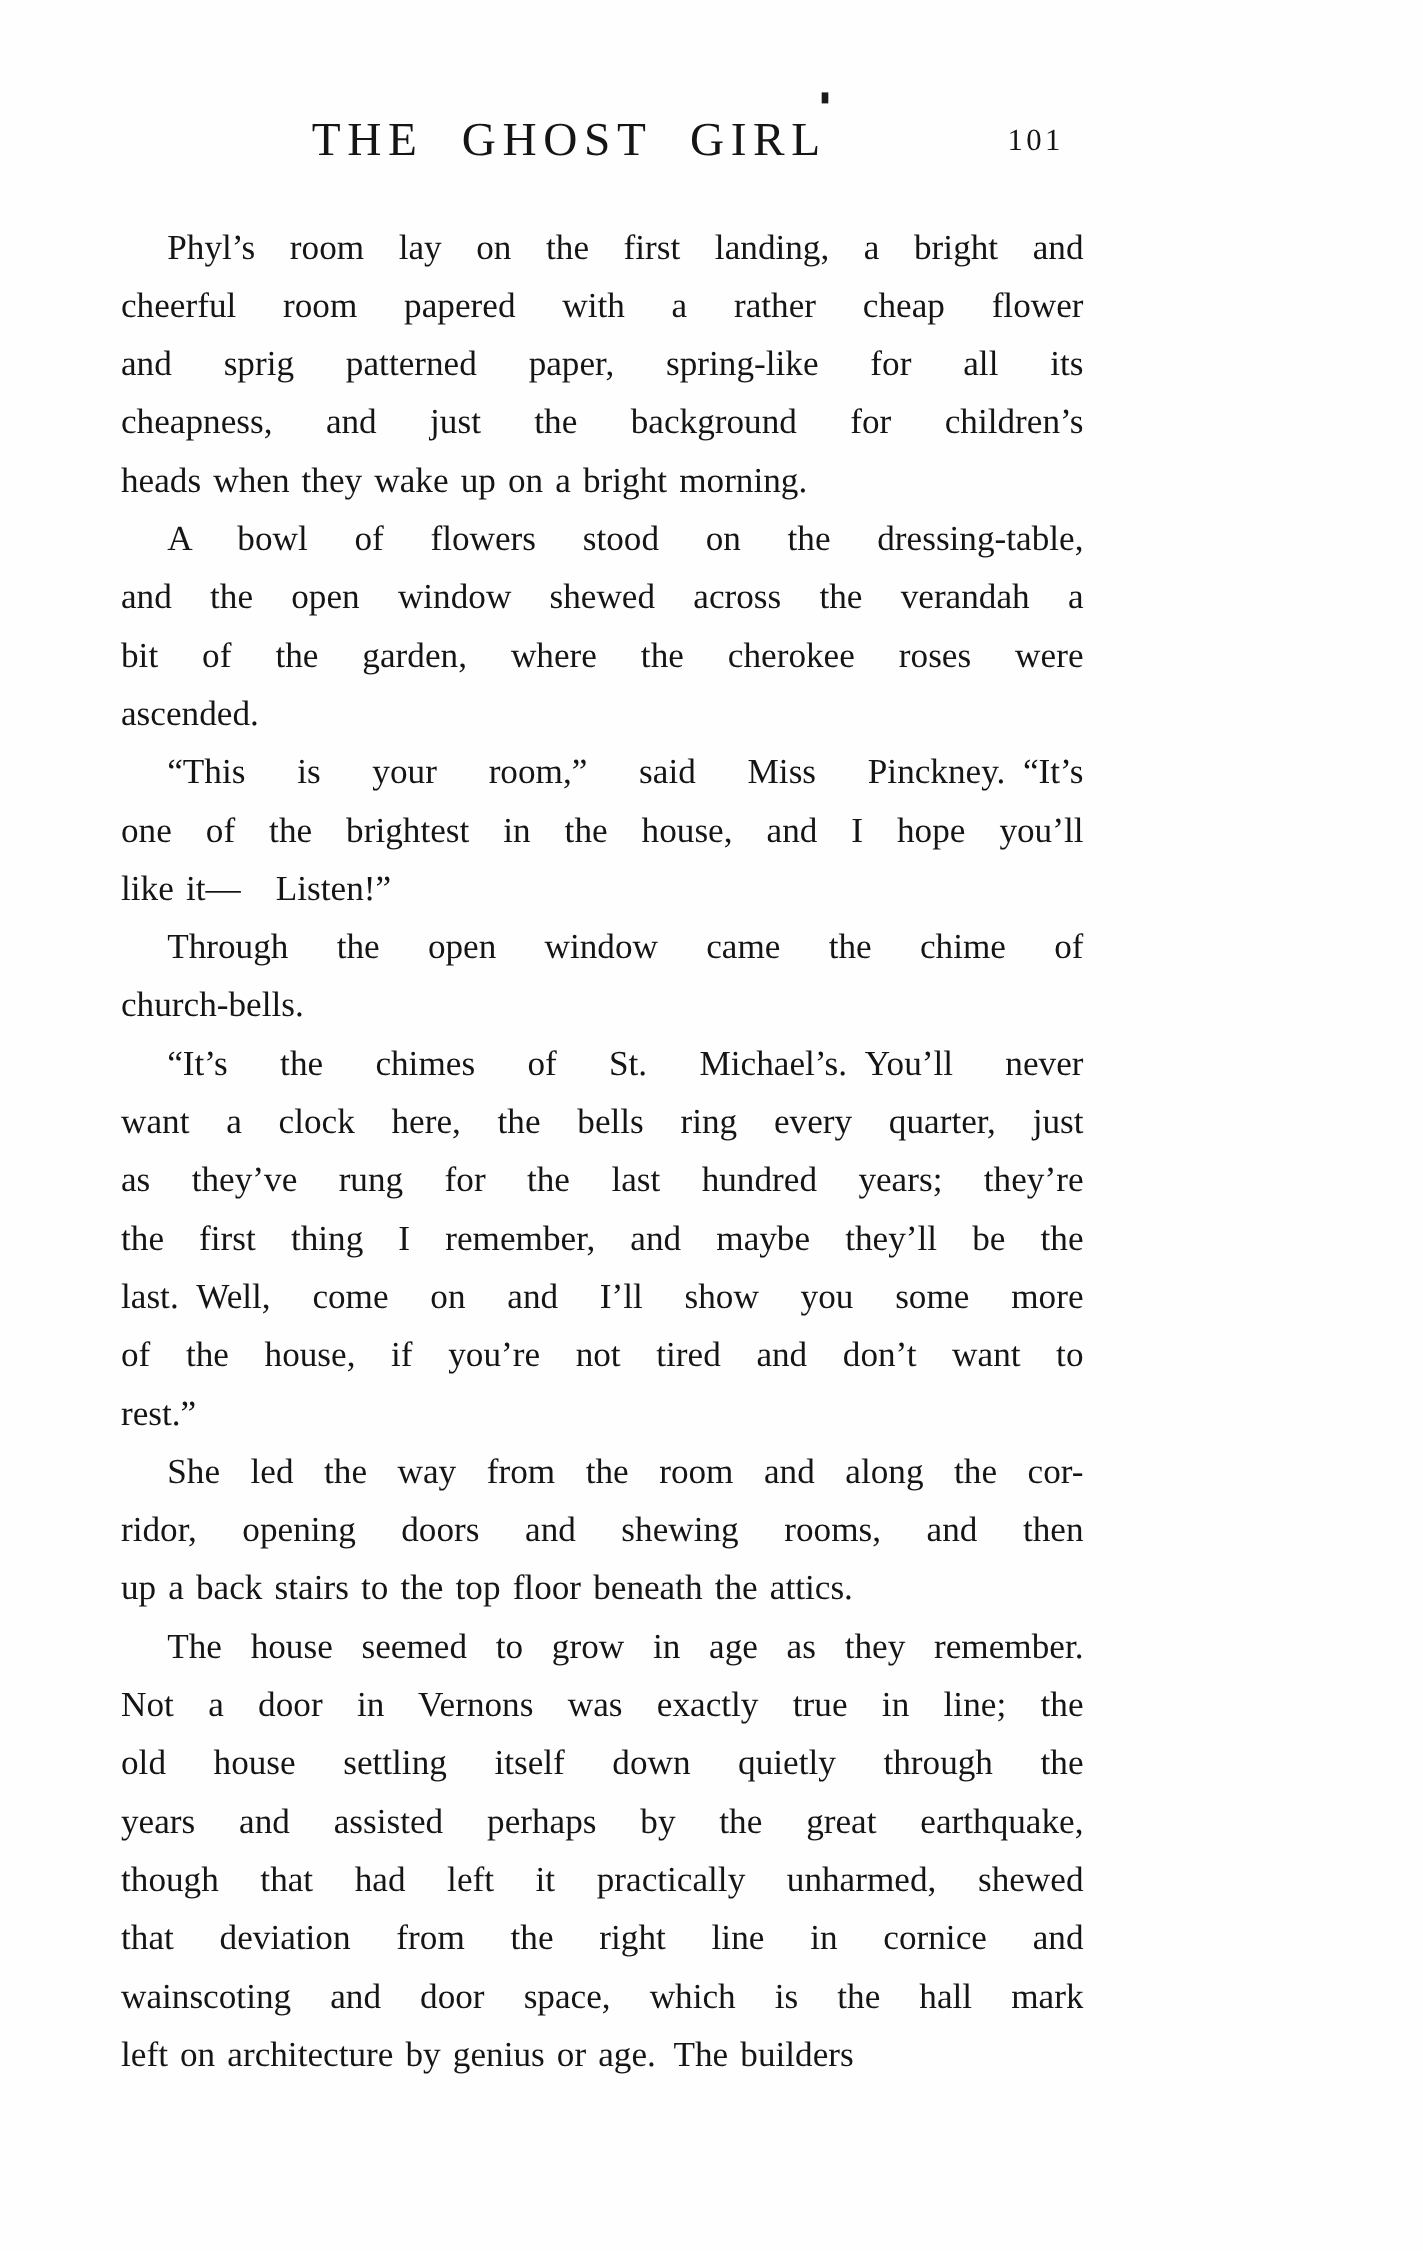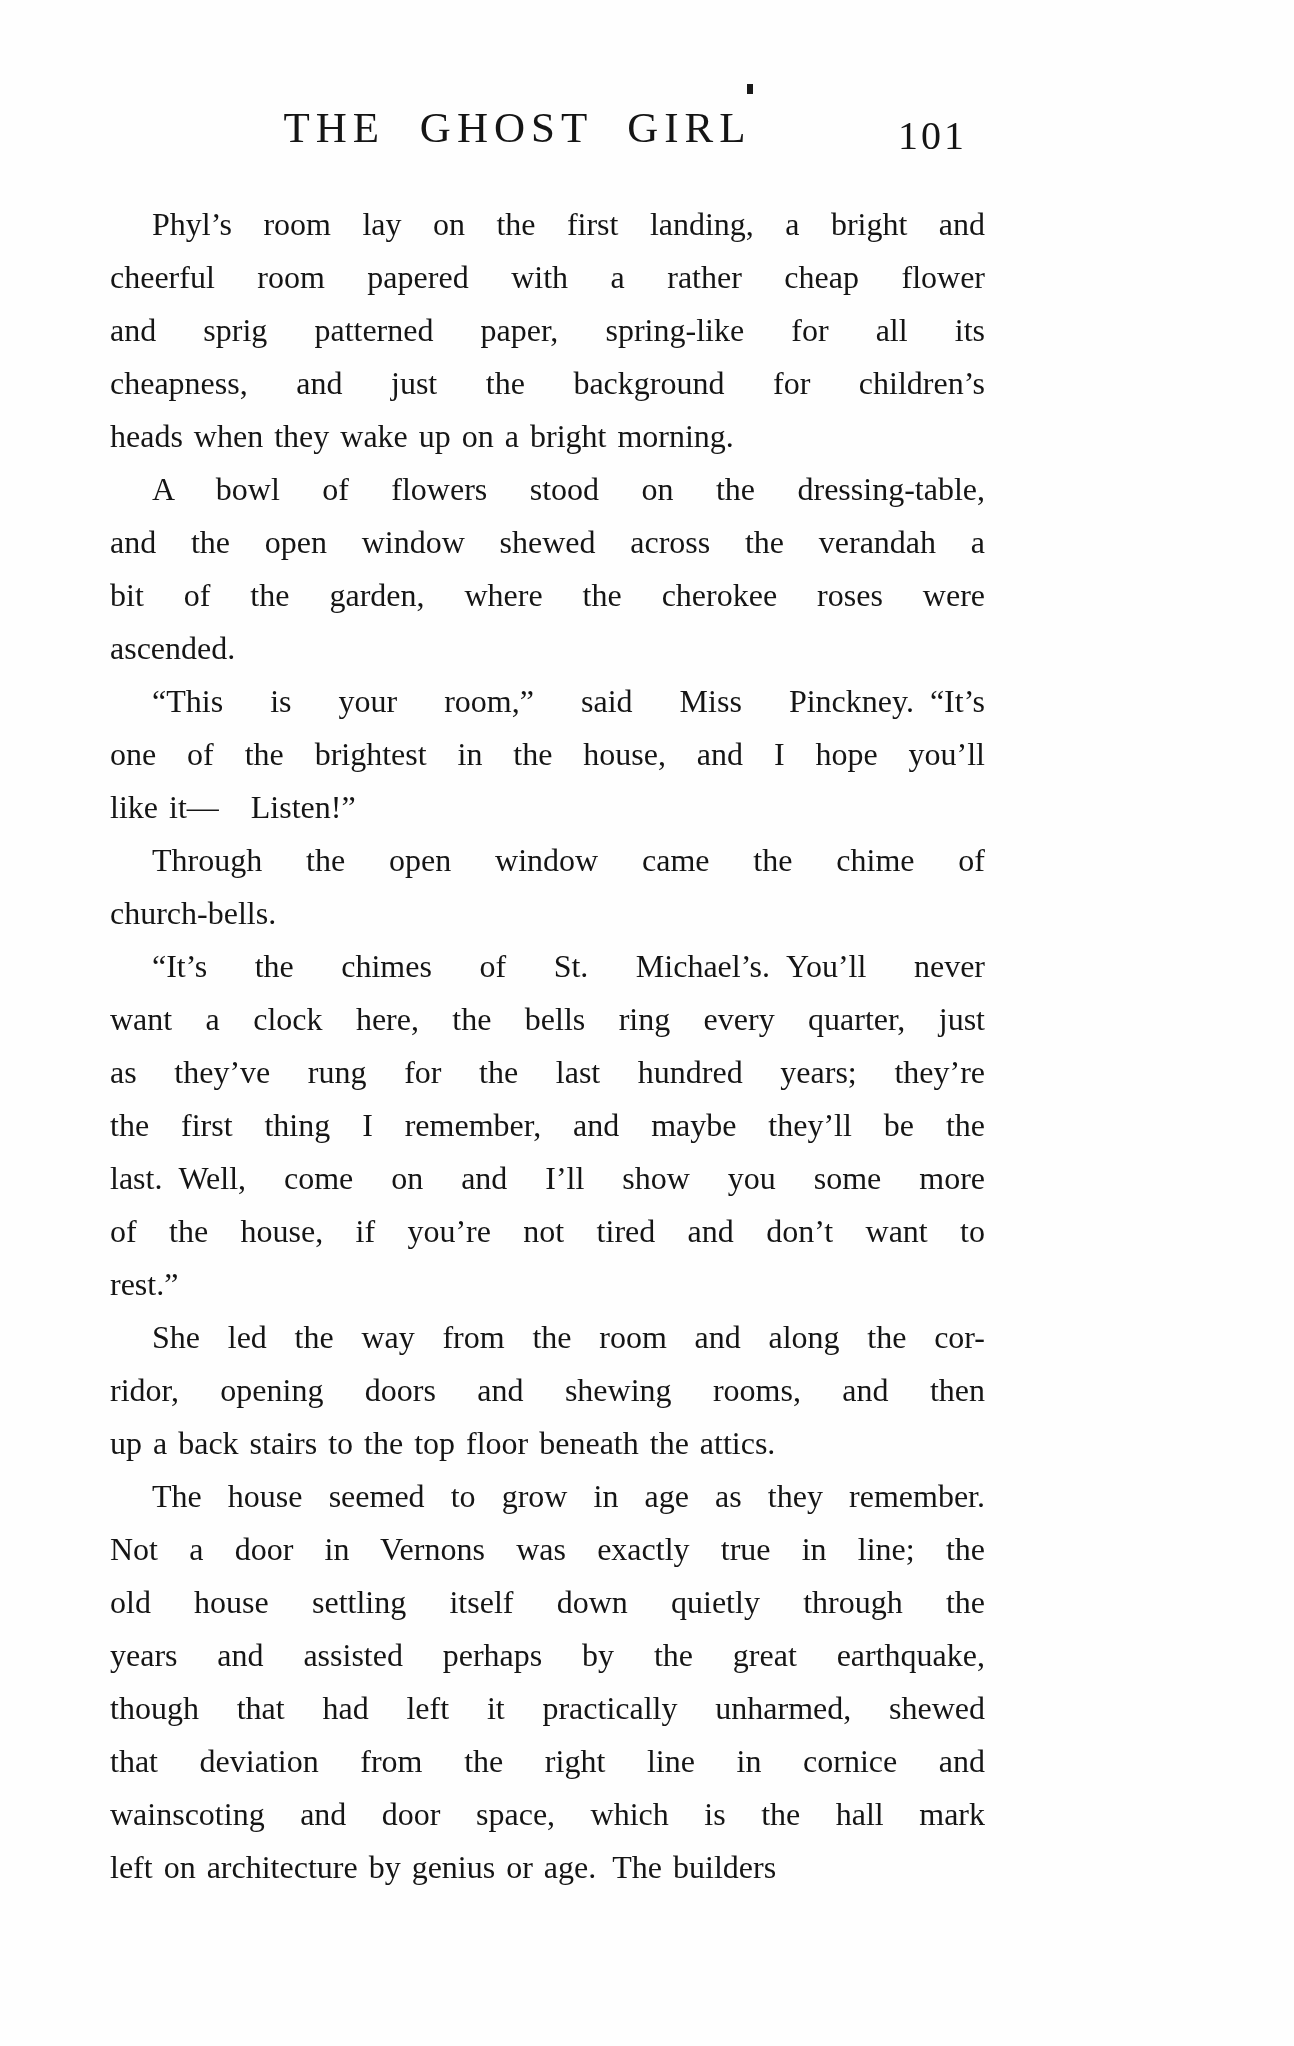--- a/index.html
+++ b/index.html
@@ -26,21 +26,21 @@
     letter-spacing: 6px;
     word-spacing: 18px;
     line-height: 60px;
     padding-right: 60px; 
     white-space: nowrap;
   }
   .page-number {
     position: absolute;
     right: 18px;
     top: 14px;
-    font-size: 40px;
+    font-size: 28px;
     letter-spacing: 3px;
   }
   .body-text {
     position: absolute;
     left: 110px;
     top: 198px;
     width: 875px;
   }
   .body-text p { margin: 0; padding: 0; }
   .line {

